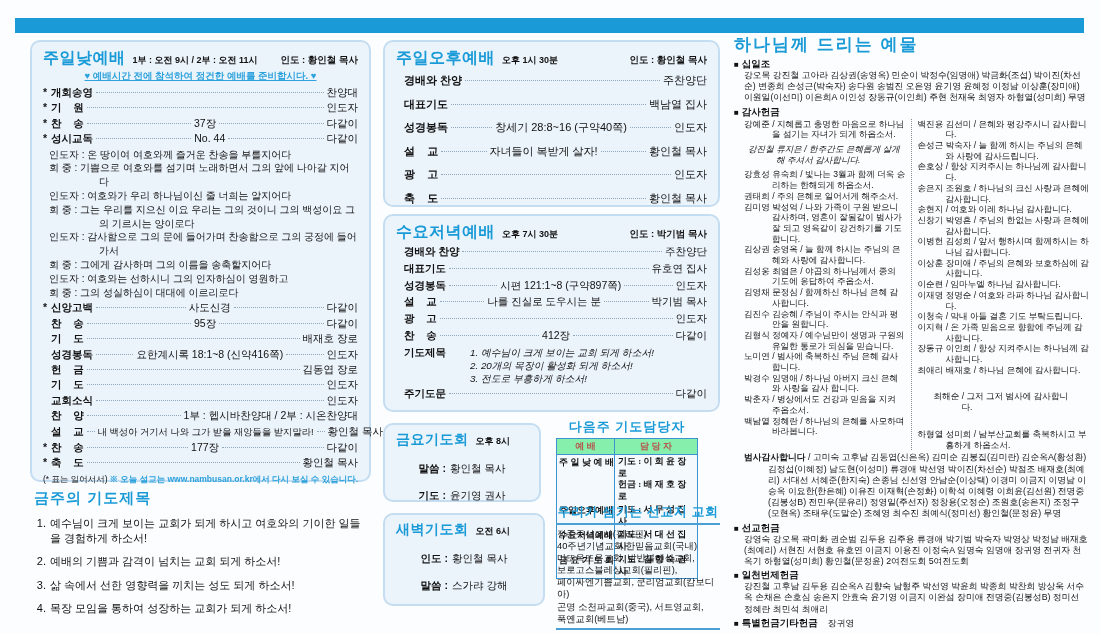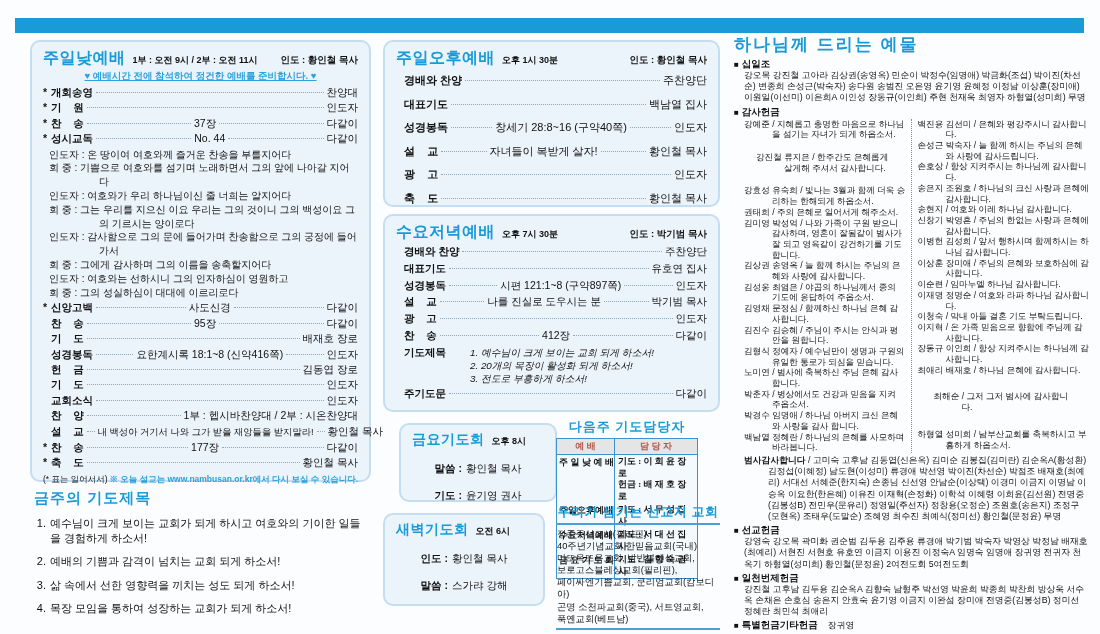--- a/index.html
+++ b/index.html
@@ -40,21 +40,21 @@
   .sec-title{color:var(--accent);font-weight:bold;font-size:15px;letter-spacing:1px;margin-bottom:8px;}
   .topic{display:flex;font-size:11px;line-height:14.5px;margin-bottom:9px;}
   .topic .num{flex:0 0 16px;text-align:right;padding-right:4px;}
 
   .sidebox-line{display:flex;justify-content:center;gap:4px;font-size:10.5px;margin-top:13px;}
   .sidebox-line b{font-weight:bold;}
 
   .nw{position:absolute;left:556px;top:418px;width:142px;}
   .nw-title{color:var(--accent);font-weight:bold;font-size:13px;letter-spacing:1px;text-align:center;margin-bottom:2px;}
   .nw-table{border:1.5px solid #3c93cf;background:#f4f9fd;font-size:9px;}
-  .nw-hd{display:flex;background:#e5e5e5;color:#b4574e;font-weight:bold;text-align:center;border-bottom:1.5px solid #3c93cf;}
+  .nw-hd{display:flex;background:#86efac;color:#b4574e;font-weight:bold;text-align:center;border-bottom:1.5px solid #3c93cf;}
   .nw-hd .c1{width:58px;border-right:1.5px solid #3c93cf;padding:1px 0;}
   .nw-hd .c2{flex:1;padding:1px 0;}
   .nw-row{display:flex;}
   .nw-svc{width:58px;border-right:1.5px solid #3c93cf;font-weight:bold;padding:1px 2px;white-space:pre;}
   .nw-as{flex:1;padding:1px 3px;font-weight:bold;font-family:Liberation Serif, serif;}
   .nw-as div{line-height:11.5px;}
   .nw-row{min-height:12px;}
 
   .ms{position:absolute;left:556px;top:503px;width:164px;}
   .ms-title{color:var(--accent);font-weight:bold;font-size:13px;letter-spacing:.5px;text-align:center;}
@@ -343,21 +343,21 @@
         </div>
         <div class="orow">
           <span class="star"></span>
           <span class="olab">주기도문</span>
           <span class="dots"></span>
           <span class="orr">다같이</span>
         </div>
       </div>
   </div>
 
-  <div class="box" style="left:399px;top:423px;width:158px;height:79px;text-align:right;">
+  <div class="box" style="left:383px;top:423px;width:158px;height:79px;text-align:right;">
     <div class="box-head">
       <span class="box-title" style="font-size:14px;">금요기도회</span>
       <span class="box-sub">오후 8시</span>
     </div>
     <div>
         <div class="sidebox-line">
           <b>말씀 : </b>
           <span>황인철 목사</span>
         </div>
         <div class="sidebox-line">
@@ -437,32 +437,32 @@
   <div class="right-col">
     <div class="off-title">하나님께 드리는 예물</div>
 
     <div class="off-label"><span class="sq">■</span><span>십일조</span></div>
     <div class="names">강오목 강진철 고아라 김상권(송영옥) 민순이 박정수(임명애) 박금화(조섭) 박이진(차선순) 변종희 손성근(박숙자) 송다원 송범진 오은영 윤기영 윤혜정 이정남 이상훈(장미애) 이원일(이선미) 이은희A 이인성 장동규(이인희) 주현 천재욱 최영자 하형열(성미희) 무명</div>
 
     <div class="off-label"><span class="sq">■</span><span>감사헌금</span></div>
     <div class="tg-cols">
       <div class="tg-l">
           <p class="tg-entry" style="margin: 0px;">강예준 / 지혜롭고 총명한 마음으로 하나님을 섬기는 자녀가 되게 하옵소서.</p>
-          <p class="tg-entry" style="margin: 12px;">강진철 류지은 / 한주간도 은혜롭게 살게해 주셔서 감사합니다.</p>
+          <p class="tg-entry" style="margin: 4px; font-style: italic;">강진철 류지은 / 한주간도 은혜롭게 살게해 주셔서 감사합니다.</p>
           <p class="tg-entry" style="margin: 0px;">강효성 유숙희 / 빛나는 3월과 함께 더욱 승리하는 한해되게 하옵소서.</p>
           <p class="tg-entry" style="margin: 0px;">권태희 / 주의 은혜로 일어서게 해주소서.</p>
           <p class="tg-entry" style="margin: 0px;">김미영 박성억 / 나와 가족이 구원 받으니 감사하며, 영혼이 잘됨같이 범사가 잘 되고 영육같이 강건하기를 기도합니다.</p>
           <p class="tg-entry" style="margin: 0px;">김상권 송영옥 / 늘 함께 하시는 주님의 은혜와 사랑에 감사합니다.</p>
           <p class="tg-entry" style="margin: 0px;">김성웅 최염은 / 야곱의 하나님께서 종의 기도에 응답하여 주옵소서.</p>
           <p class="tg-entry" style="margin: 0px;">김영채 문정심 / 함께하신 하나님 은혜 감사합니다.</p>
           <p class="tg-entry" style="margin: 0px;">김진수 김승혜 / 주님이 주시는 안식과 평안을 원합니다.</p>
           <p class="tg-entry" style="margin: 0px;">김형식 정예자 / 예수님만이 생명과 구원의 유일한 통로가 되심을 믿습니다.</p>
           <p class="tg-entry" style="margin: 0px;">노미연 / 범사에 축복하신 주님 은혜 감사합니다.</p>
+          <p class="tg-entry" style="margin: 0px;">박경수 임명애 / 하나님 아버지 크신 은혜와 사랑을 감사 합니다.</p>
           <p class="tg-entry" style="margin: 0px;">박춘자 / 병상에서도 건강과 믿음을 지켜 주옵소서.</p>
-          <p class="tg-entry" style="margin: 0px;">박경수 임명애 / 하나님 아버지 크신 은혜와 사랑을 감사 합니다.</p>
           <p class="tg-entry" style="margin: 0px;">백남열 정혜란 / 하나님의 은혜를 사모하며 바라봅니다.</p>
         </div>
       <div class="tg-r">
           <p class="tg-entry" style="margin: 0px;">백진용 김선미 / 은혜와 평강주시니 감사합니다.</p>
           <p class="tg-entry" style="margin: 0px;">손성근 박숙자 / 늘 함께 하시는 주님의 은혜와 사랑에 감사드립니다.</p>
           <p class="tg-entry" style="margin: 0px;">손호상 / 항상 지켜주시는 하나님께 감사합니다.</p>
           <p class="tg-entry" style="margin: 0px;">송은지 조원호 / 하나님의 크신 사랑과 은혜에 감사합니다.</p>
           <p class="tg-entry" style="margin: 0px;">송현지 / 여호와 이레 하나님 감사합니다.</p>
           <p class="tg-entry" style="margin: 0px;">신창기 박영흔 / 주님의 한없는 사랑과 은혜에 감사합니다.</p>
           <p class="tg-entry" style="margin: 0px;">이병헌 김성희 / 앞서 행하시며 함께하시는 하나님 감사합니다.</p>

